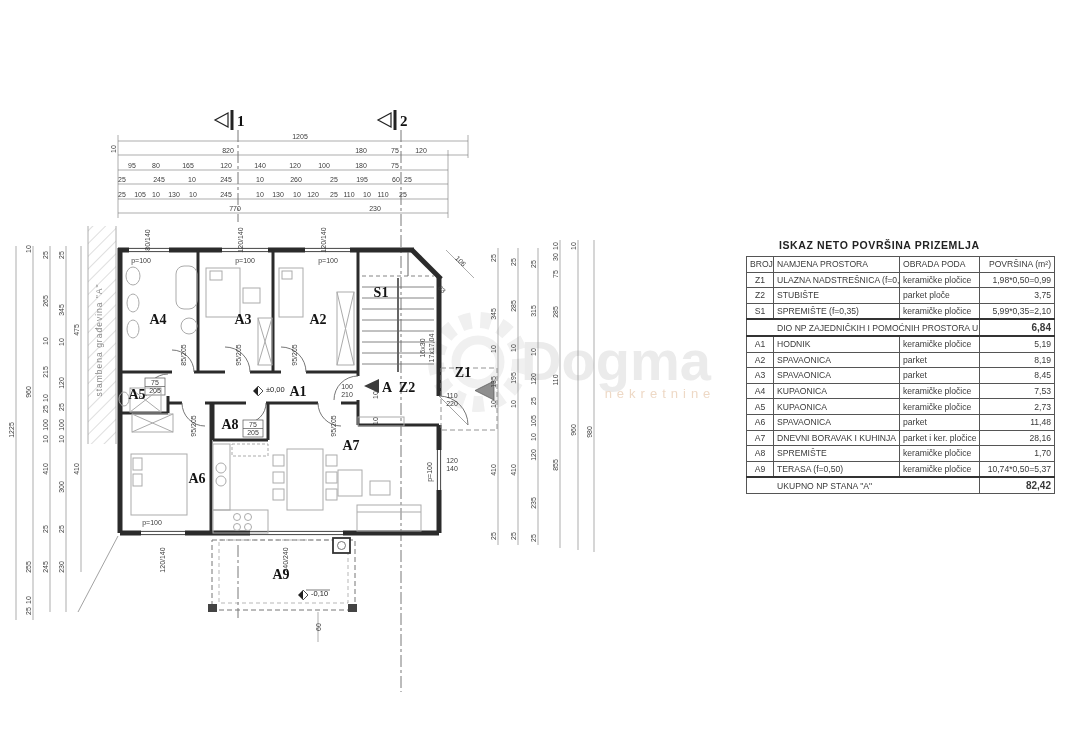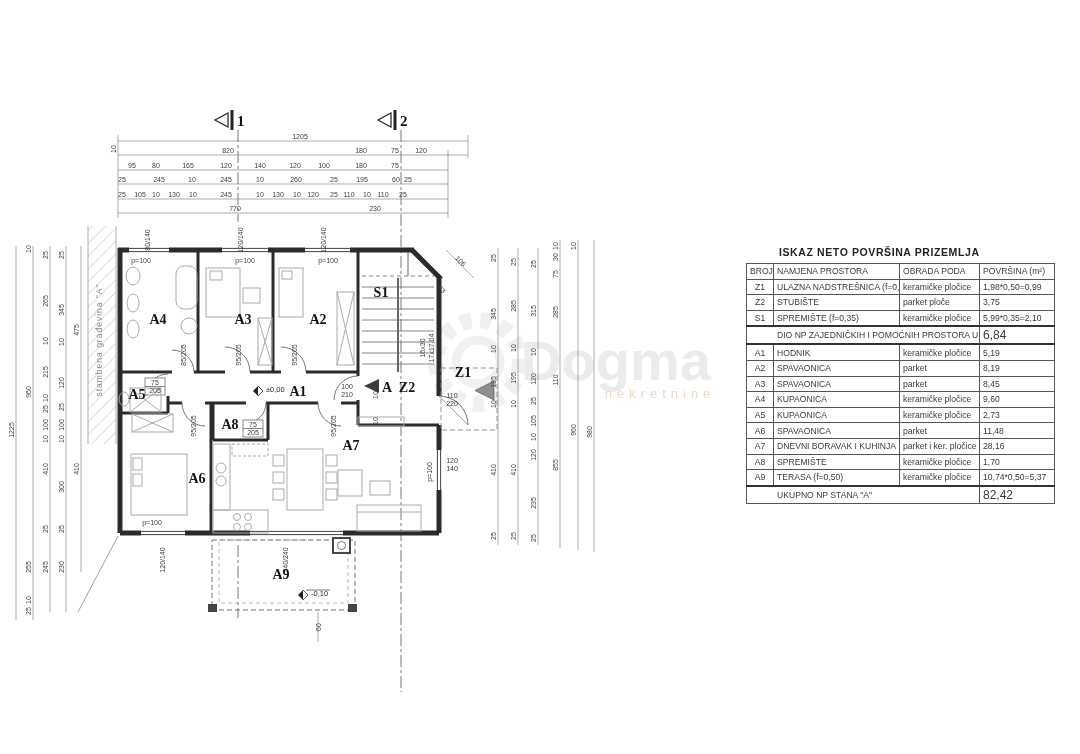--- a/index.html
+++ b/index.html
@@ -8,31 +8,31 @@
   svg text{user-select:none;}
   .dt{font-family:"Liberation Sans",sans-serif;font-size:7px;fill:#3c3c3c;text-anchor:middle;}
   .room{font-family:"Liberation Serif",serif;font-size:14px;font-weight:bold;fill:#141414;text-anchor:middle;}
   .lv{font-size:7.5px;fill:#222;text-anchor:start;}
   .site{font-size:8.5px;fill:#888;letter-spacing:1px;}
   .secnum{font-family:"Liberation Serif",serif;font-size:15px;font-weight:bold;fill:#111;}
   .wm-text{font-family:"Liberation Sans",sans-serif;font-weight:bold;font-size:56px;fill:#ebebeb;text-anchor:middle;}
   .wm-sub{font-family:"Liberation Sans",sans-serif;font-size:13px;fill:#eed9c6;letter-spacing:5px;text-anchor:middle;}
 
   .areas-table{position:absolute;left:746px;top:235px;width:308px;color:#3a3a3a;}
-  .areas-title{font-size:10.5px;font-weight:bold;letter-spacing:.6px;margin:11px 0 5px 1px;color:#222;padding-left:32px;}
+  .areas-title{font-size:10.5px;font-weight:bold;letter-spacing:.6px;margin:4px 0 5px 1px;color:#222;padding-left:32px;}
   .areas-table table{border-collapse:collapse;width:100%;table-layout:fixed;}
   .areas-table td,.areas-table th{border:1px solid #555;font-size:8.6px;font-weight:normal;
       padding:1px 3px;height:12.6px;white-space:nowrap;overflow:hidden;text-align:left;color:#3a3a3a;}
   .areas-table col.c-broj{width:27px;} .areas-table col.c-nam{width:126px;}
   .areas-table col.c-obr{width:80px;} .areas-table col.c-pov{width:75px;}
   .areas-table td.broj{text-align:center;}
-  .areas-table td.val,.areas-table th.val{text-align:left;}
+  .areas-table td.val,.areas-table th.val{text-align:right;}
   .areas-table th.broj{text-align:center;}
   .areas-table tr.sum td{border-top:2px solid #333;}
-  .areas-table tr.sum td.val{font-weight:normal;font-size:12px;}
+  .areas-table tr.sum td.val{font-weight:bold;font-size:10px;}
   .areas-table tr.sumb td{border-bottom:2px solid #333;}
   .areas-table td.sp{padding-left:30px;}
 </style>
 </head>
 <body>
 
 <div class="canvas">
 
 <svg id="plan-svg" width="740" height="754" viewBox="0 0 740 754" style="position:absolute;left:0;top:0;">
   <defs>
@@ -481,21 +481,21 @@
           <tr>
             <td class="broj">A3</td>
             <td class="nam">SPAVAONICA</td>
             <td class="obr">parket</td>
             <td class="val">8,45</td>
           </tr>
           <tr>
             <td class="broj">A4</td>
             <td class="nam">KUPAONICA</td>
             <td class="obr">keramičke pločice</td>
-            <td class="val">9,60</td>
+            <td class="val">7,53</td>
           </tr>
           <tr>
             <td class="broj">A5</td>
             <td class="nam">KUPAONICA</td>
             <td class="obr">keramičke pločice</td>
             <td class="val">2,73</td>
           </tr>
           <tr>
             <td class="broj">A6</td>
             <td class="nam">SPAVAONICA</td>

